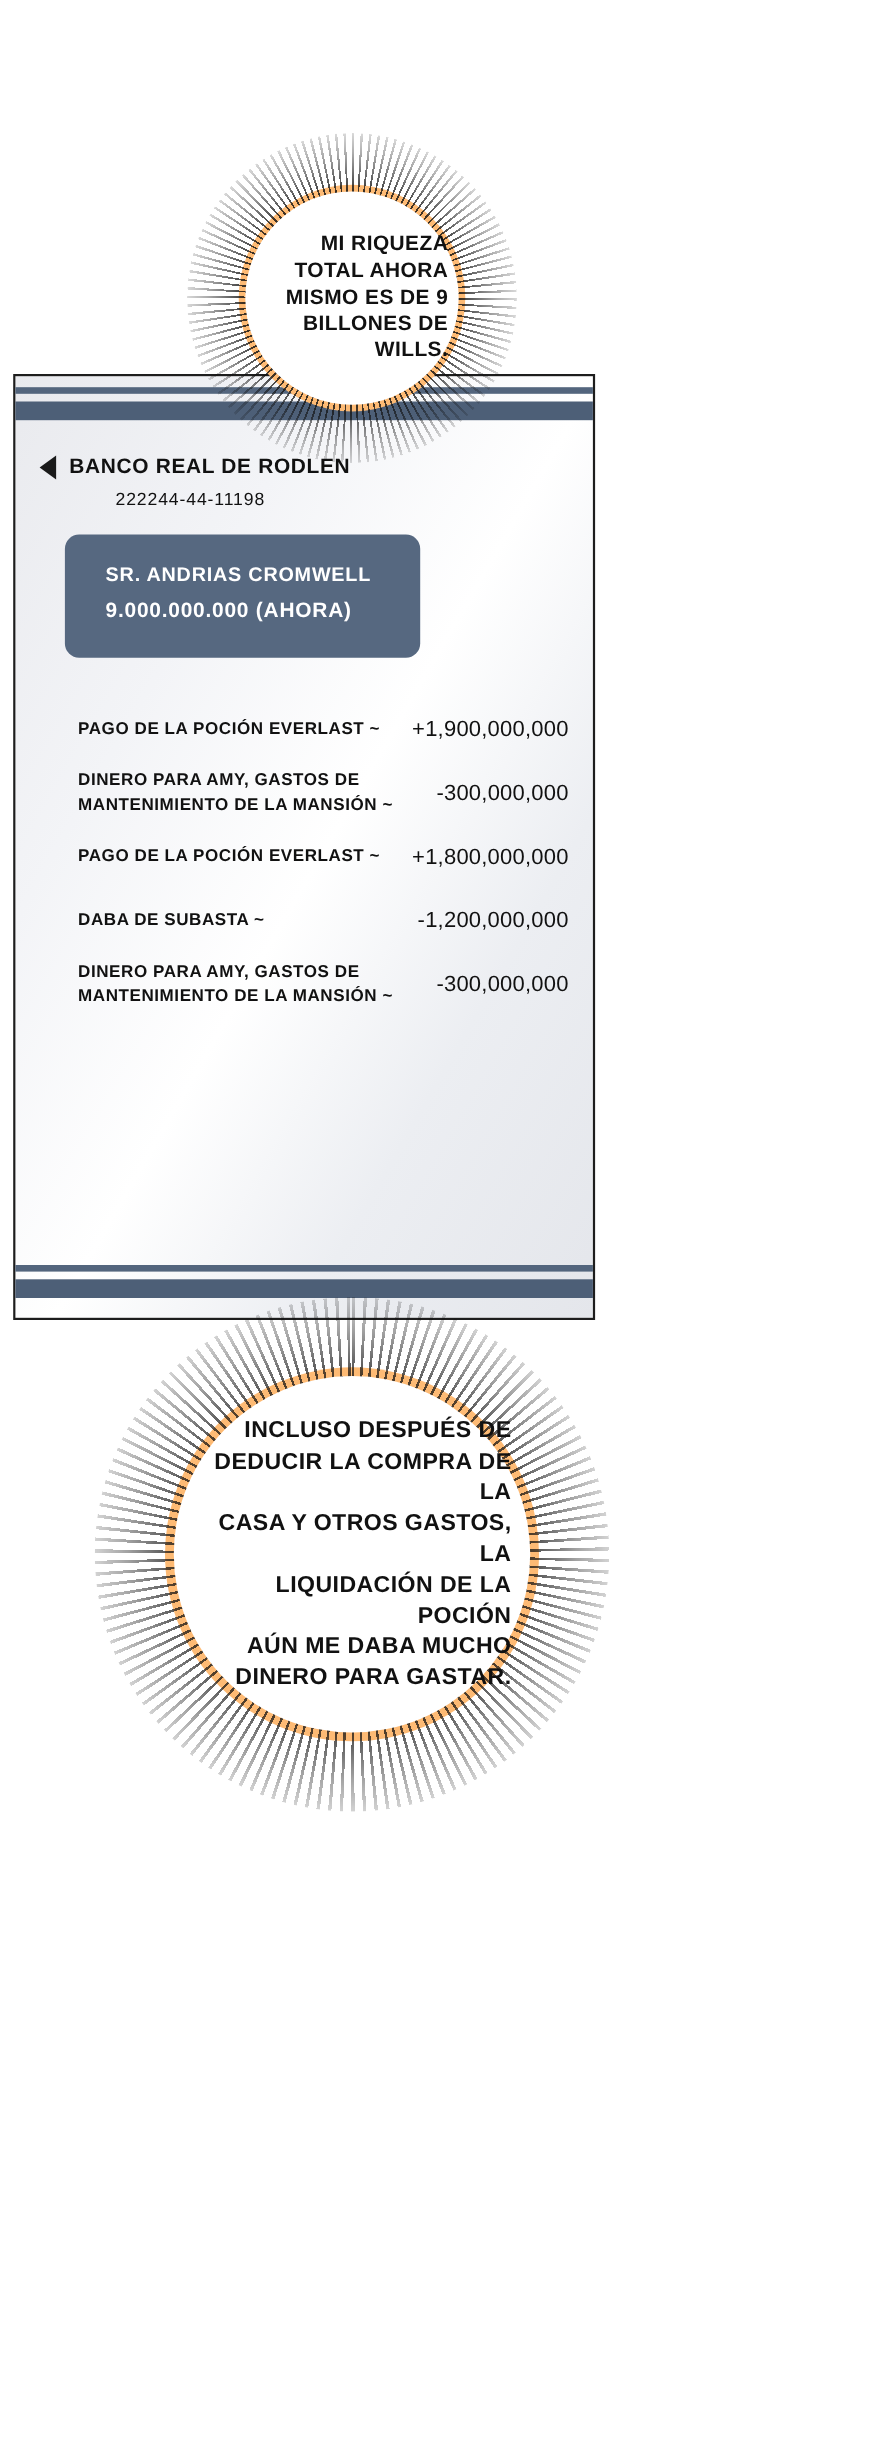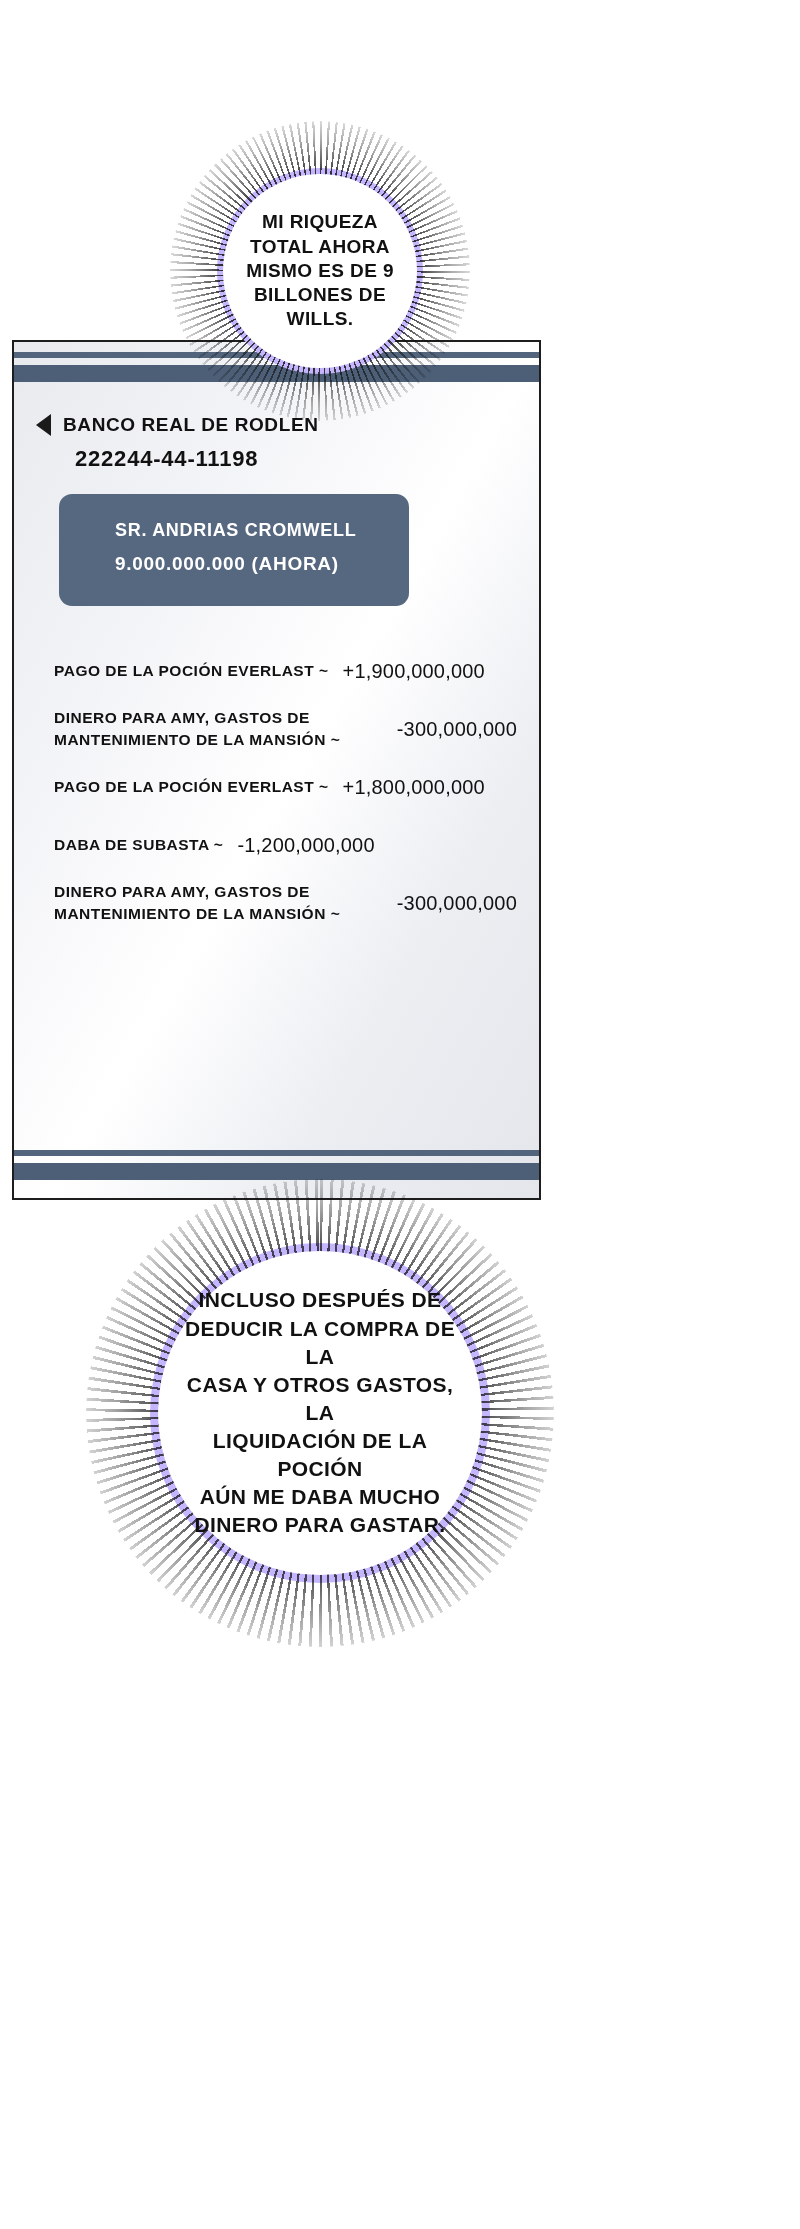--- a/index.html
+++ b/index.html
@@ -12,25 +12,25 @@
     height: 2229px;
     position: relative;
     font-family: "Liberation Sans", sans-serif;
     overflow: hidden;
   }
 
   
   .burst {
     position: absolute;
     border-radius: 50%;
-    background: #c4b5fd;
+    background: #fdba74;
     display: flex;
     align-items: center;
     justify-content: center;
-    text-align: center;
+    text-align: right;
     box-sizing: border-box;
   }
   .burst .spikes {
     position: absolute;
     left: 50%;
     top: 50%;
     transform: translate(-50%, -50%);
     border-radius: 50%;
     z-index: -1;
   }
@@ -151,36 +151,36 @@
     border-bottom: 11px solid transparent;
     border-right: 15px solid #1a1a1a;
   }
   .bank-name {
     font-size: 19px;
     font-weight: 700;
     letter-spacing: 0.6px;
     color: #111;
   }
   .account-number {
-    font-size: 22px;
-    font-weight: 700;
+    font-size: 16px;
+    font-weight: 400;
     letter-spacing: 0.8px;
     color: #111;
     margin-top: 10px;
-    padding-left: 61px;
+    padding-left: 91px;
   }
 
   .account-card {
     margin: 22px 0 0 45px;
-    width: 350px;
+    width: 323px;
     height: 112px;
     background: #566880;
     border-radius: 13px;
     box-sizing: border-box;
-    padding: 26px 0 0 56px;
+    padding: 26px 0 0 37px;
     color: #ffffff;
   }
   .account-card .holder {
     font-size: 18px;
     font-weight: 700;
     letter-spacing: 0.7px;
   }
   .account-card .balance {
     font-size: 19px;
     font-weight: 700;
@@ -188,22 +188,24 @@
     margin-top: 12px;
   }
 
   .tx-list {
     margin: 36px 0 0 0;
     padding: 0 22px 0 40px;
   }
   .tx-row {
     display: flex;
     align-items: center;
+    justify-content: space-between;
     min-height: 58px;
-    gap: 14px;
+    gap: 25px;
+    margin-left: 17px;
   }
   .tx-label {
     font-size: 15.5px;
     font-weight: 700;
     letter-spacing: 0.5px;
     color: #111;
     line-height: 1.45;
     max-width: 330px;
   }
   .tx-amount {

